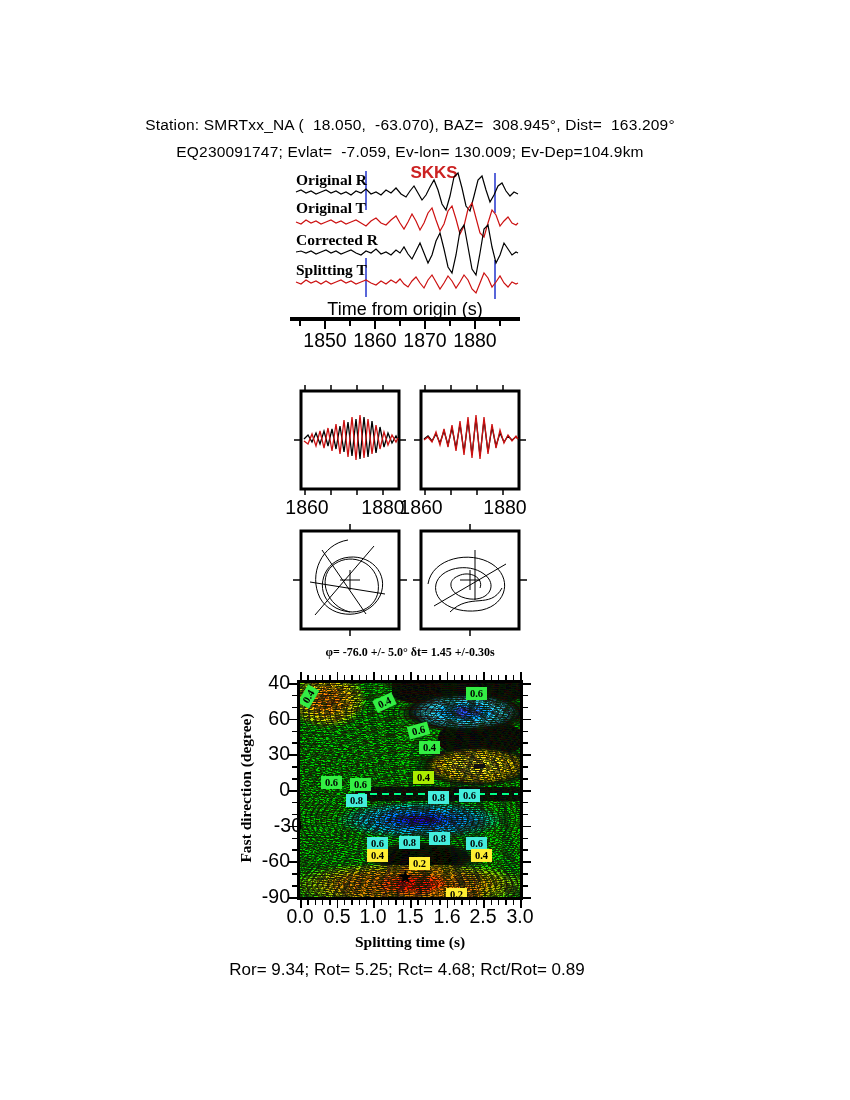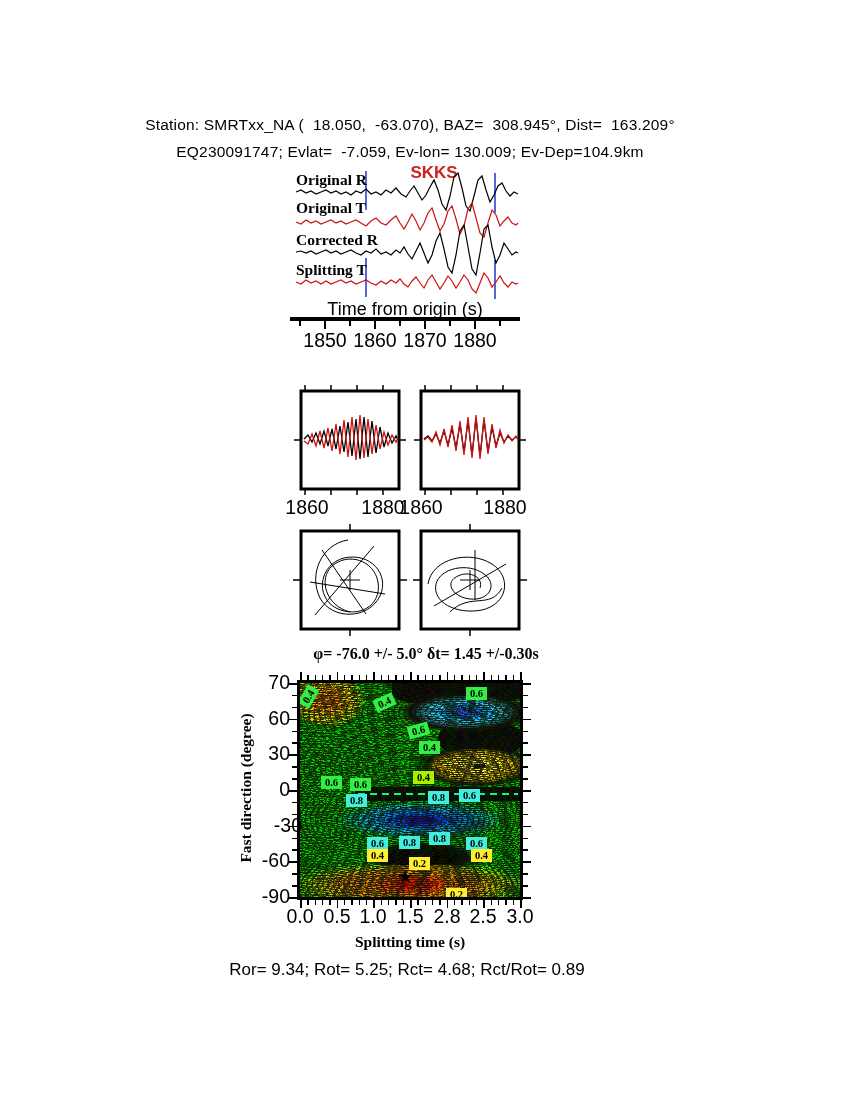--- a/index.html
+++ b/index.html
@@ -148,21 +148,21 @@
       <path d="M45,93 L104,24 M52,28 L96,92 M40,60 L115,72"></path>
       <path d="M70,58 L90,58 M80,48 L80,68"></path>
     </g>
     <g fill="none" stroke="#000" stroke-width="1">
       <path d="M158,62 C162,36 200,28 222,42 C242,55 238,82 212,88 C186,93 162,80 166,62 C170,46 198,40 214,52 C228,62 220,79 200,77 C182,75 174,60 188,54 C200,48 214,56 210,66"></path>
       <path d="M205,28 L205,78 M164,84 L236,42 M180,90 C200,70 220,88 232,66"></path>
       <path d="M190,58 L210,58 M200,48 L200,68"></path>
     </g>
   </svg>
 
-  <div class="abs ctr serifb" style="left:276px;top:645px;width:300px;font-size:16px;">φ= -76.0 +/- 5.0° δt= 1.45 +/-0.30s</div>
+  <div class="abs ctr serifb" style="left:260px;top:645px;width:300px;font-size:12px;">φ= -76.0 +/- 5.0° δt= 1.45 +/-0.30s</div>
 
   <div class="abs" id="ctick-top-maj"></div>
   <div class="abs" id="ctick-top-min"></div>
   <div class="abs" id="ctick-bot-maj"></div>
   <div class="abs" id="ctick-bot-min"></div>
   <div class="abs" id="ctick-left-maj"></div>
   <div class="abs" id="ctick-left-min"></div>
   <div class="abs" id="ctick-right-maj"></div>
   <div class="abs" id="ctick-right-min"></div>
 
@@ -199,35 +199,35 @@
         <div class="chip" style="left: 67px; top: 166px; background: rgb(255, 238, 51);">0.4</div>
         <div class="chip" style="left: 171px; top: 166px; background: rgb(255, 238, 51);">0.4</div>
         <div class="chip" style="left: 109px; top: 174px; background: rgb(255, 238, 51);">0.2</div>
         <div class="chip" style="left: 146px; top: 205px; background: rgb(255, 238, 51);">0.2</div>
       </div>
     <div id="star-marker" style="left: 97.3333px; top: 185.356px;">★</div>
     <div id="minus-marker" style="left: 174.167px; top: 81.2222px;"></div>
   </div>
   <div class="abs" id="cframe"></div>
 
-  <div class="abs yticklab" style="left:232px;top:671px;">70</div>
+  <div class="abs yticklab" style="left:232px;top:671px;">40</div>
   <div class="abs yticklab" style="left:232px;top:707px;">60</div>
   <div class="abs yticklab" style="left:232px;top:742px;">30</div>
   <div class="abs yticklab" style="left:232px;top:778px;">0</div>
   <div class="abs yticklab" style="left:244px;top:814px;">-30</div>
   <div class="abs yticklab" style="left:232px;top:849px;">-60</div>
   <div class="abs yticklab" style="left:232px;top:885px;">-90</div>
 
   <div class="abs serifb" id="ylabel">Fast direction (degree)</div>
 
   <div class="abs xticklab" style="left:278px;top:905px;">0.0</div>
   <div class="abs xticklab" style="left:315px;top:905px;">0.5</div>
   <div class="abs xticklab" style="left:351px;top:905px;">1.0</div>
   <div class="abs xticklab" style="left:388px;top:905px;">1.5</div>
-  <div class="abs xticklab" style="left:425px;top:905px;">2.8</div>
+  <div class="abs xticklab" style="left:425px;top:905px;">1.6</div>
   <div class="abs xticklab" style="left:461px;top:905px;">2.5</div>
   <div class="abs xticklab" style="left:498px;top:905px;">3.0</div>
 
   <div class="abs ctr serifb" style="left:310px;top:933px;width:200px;font-size:15.5px;">Splitting time (s)</div>
 
   <div class="abs ctr" id="results-line">Ror= 9.34; Rot= 5.25; Rct= 4.68; Rct/Rot= 0.89</div>
 
 </div>
 
 </body></html>

